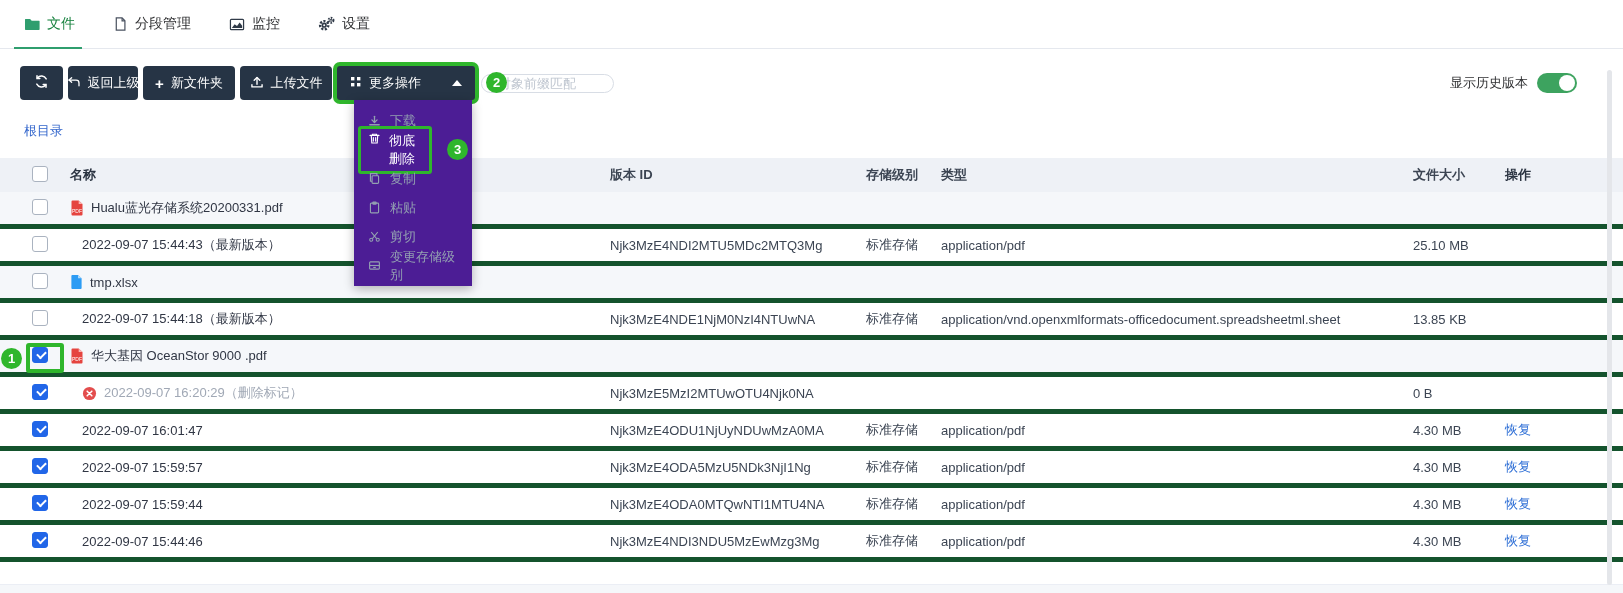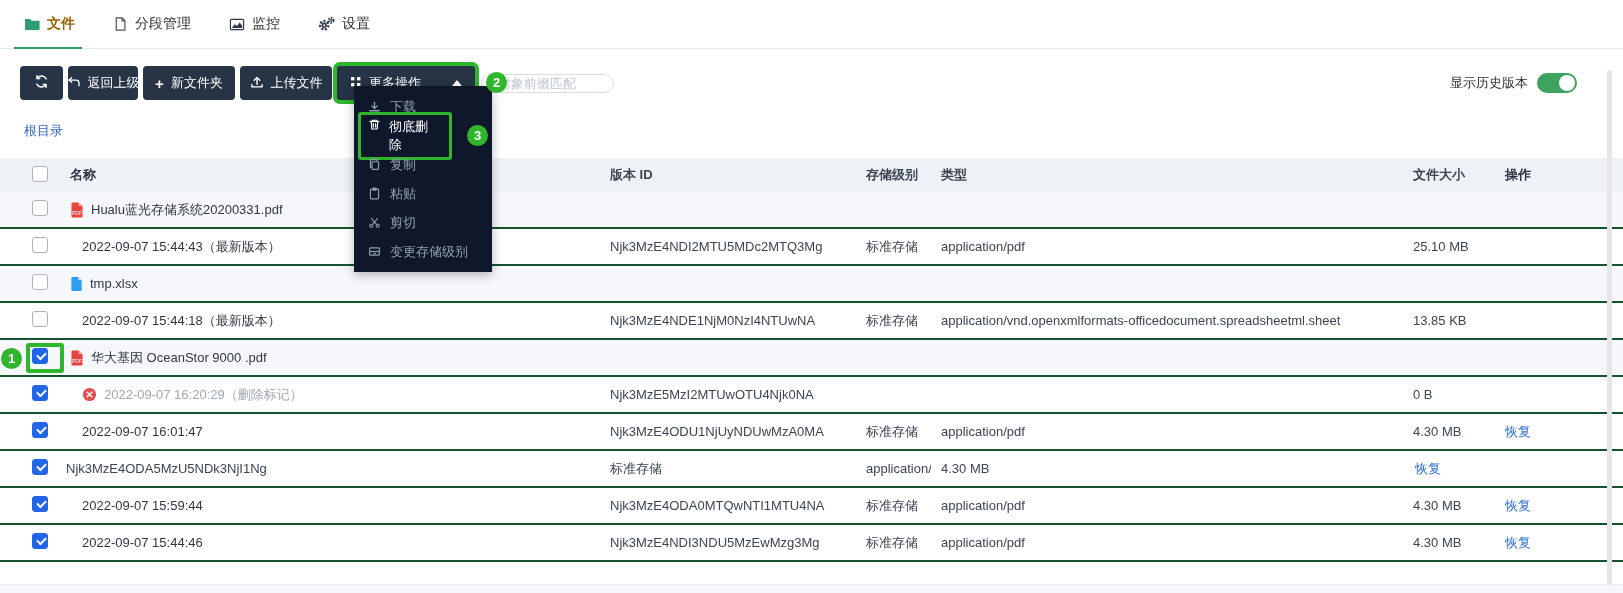--- a/index.html
+++ b/index.html
@@ -6,21 +6,21 @@
   * { margin:0; padding:0; box-sizing:border-box; }
   html,body { background:#fff; }
   body { font-family:"Liberation Sans","DejaVu Sans",sans-serif; color:#303644; }
   .app { position:relative; width:1623px; height:593px; overflow:hidden; background:#fff; }
 
   
   .tabbar { position:relative; height:49px; display:flex; align-items:center; gap:38px;
             padding-left:24px; border-bottom:1px solid #e5e8ee; background:#fff; }
   .tab { display:flex; align-items:center; gap:7px; font-size:14px; color:#303133; cursor:pointer; }
   .tab .ticon { display:flex; align-items:center; color:#4a5260; }
-  .tab.active { color:#a16207; font-weight:bold; }
+  .tab.active { color:#15803d; font-weight:normal; }
   .tab.active .ticon { color:#2f9e6e; }
   .active-bar { position:absolute; left:14px; bottom:-1px; width:68px; height:2px; background:#2f9e6e; }
 
   
   .toolbar { position:relative; margin-top:17px; padding:0 20px; display:flex; align-items:center; height:34px; }
   .tbtn { flex:none; height:34px; background:#263445; color:#fff; border:none; border-radius:4px;
           font-size:13px; display:inline-flex; align-items:center; justify-content:center; gap:7px;
           margin-right:5px; cursor:pointer; white-space:nowrap; font-family:inherit; }
   .tbtn svg { flex:none; }
   .tbtn.w-icon { width:43px; }
@@ -40,37 +40,37 @@
   .toggle { position:relative; width:40px; height:20px; border-radius:10px; background:#3da35f; cursor:pointer; }
   .toggle::after { content:""; position:absolute; top:2px; right:2px; width:16px; height:16px;
                    border-radius:50%; background:#fff; }
 
   
   .badge { width:21px; height:21px; border-radius:50%; background:#2fb62c; color:#fff;
            font-size:13px; font-weight:bold; display:flex; align-items:center; justify-content:center; }
   .badge2 { position:absolute; left:486px; top:6px; z-index:35; }
 
   
-  .menu { position:absolute; left:354px; top:20px; width:138px; background:#0f172a; z-index:30;
+  .menu { position:absolute; left:354px; top:34px; width:118px; background:#4c1d95; z-index:30;
           padding:6px 0; box-shadow:0 3px 10px rgba(0,0,0,.28); }
   .mitem { height:29px; display:flex; align-items:center; gap:9px; padding:0 14px;
            font-size:13px; color:#93a0b1; cursor:pointer; }
   .mitem .micon { display:flex; align-items:center; }
   .mitem.enabled { color:#fff; padding:0 4px; }
   .annot-box3 { display:inline-flex; align-items:flex-start; gap:8px; border:3px solid #2fb62c;
                 border-radius:3px; padding:3px 10px 3px 7px; }
   .badge3 { margin-left:6px; flex:none; }
 
   
   .breadcrumb { margin:22px 0 0 24px; height:18px; font-size:13px; color:#3366cc; cursor:pointer; }
 
   
   .table { margin-top:18px; }
   .trow { display:grid; grid-template-columns:56px 544px 256px 75px 472px 90px 1fr;
-          align-items:center; height:37px; border-bottom:2px solid #14532d; background:#fff; font-size:13px; }
+          align-items:center; height:37px; border-bottom:5px solid #14532d; background:#fff; font-size:13px; }
   .trow.head { height:34px; background:#eef1f6; border-bottom:none; font-weight:bold; color:#2b3442; }
   .trow.filerow { background:#f5f7fa; }
   .trow { position:relative; }
   .c { overflow:hidden; white-space:nowrap; }
   .c.cb { padding-left:32px; }
   .c.name { padding-left:14px; display:flex; align-items:center; gap:7px; }
   .c.ver, .c.sto, .c.typ, .c.siz { padding-left:10px; color:#3c4553; }
   .c.act { padding-left:12px; }
   .ver-indent { margin-left:12px; }
   .ntext { color:#303644; }
@@ -385,20 +385,23 @@
         </div>
       <div class="c ver">Njk3MzE4ODU1NjUyNDUwMzA0MA</div>
       <div class="c sto">标准存储</div>
       <div class="c typ">application/pdf</div>
       <div class="c siz">4.30 MB</div>
       <div class="c act"><a class="restore">恢复</a></div>
     </div>
 
     <div class="trow">
       <div class="c cb"><span class="checkbox checked"></span></div>
+      <div class="c name">
+          <span class="ntext ver-indent">2022-09-07 15:59:57</span>
+        </div>
       <div class="c ver">Njk3MzE4ODA5MzU5NDk3NjI1Ng</div>
       <div class="c sto">标准存储</div>
       <div class="c typ">application/pdf</div>
       <div class="c siz">4.30 MB</div>
       <div class="c act"><a class="restore">恢复</a></div>
     </div>
 
     <div class="trow">
       <div class="c cb"><span class="checkbox checked"></span></div>
       <div class="c name">

